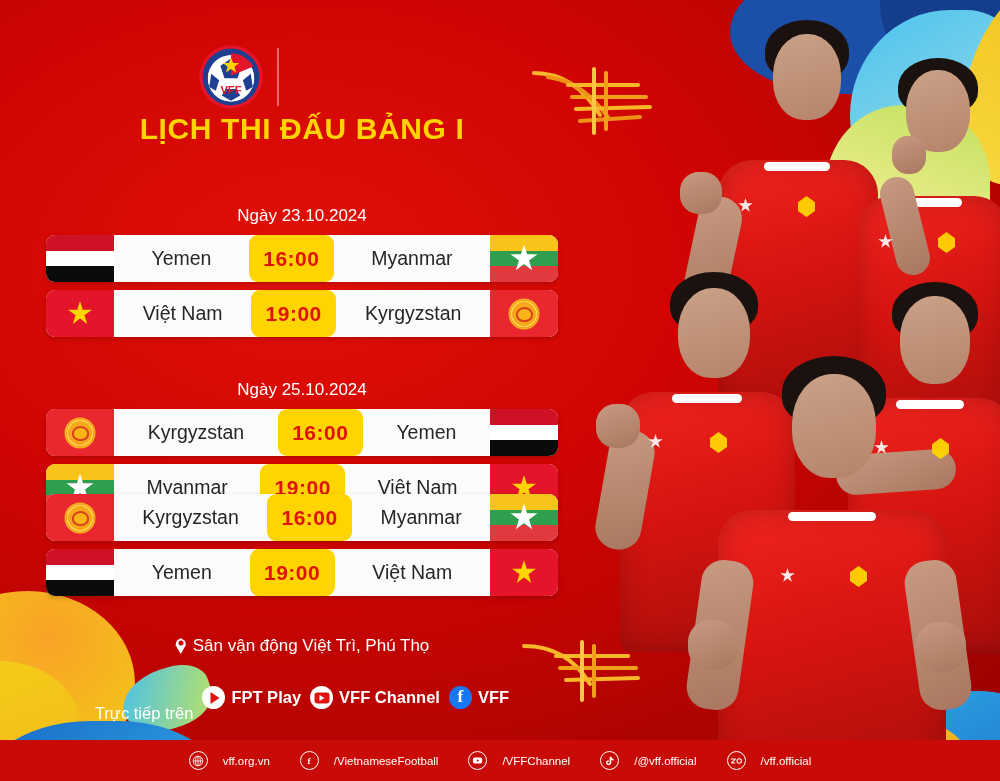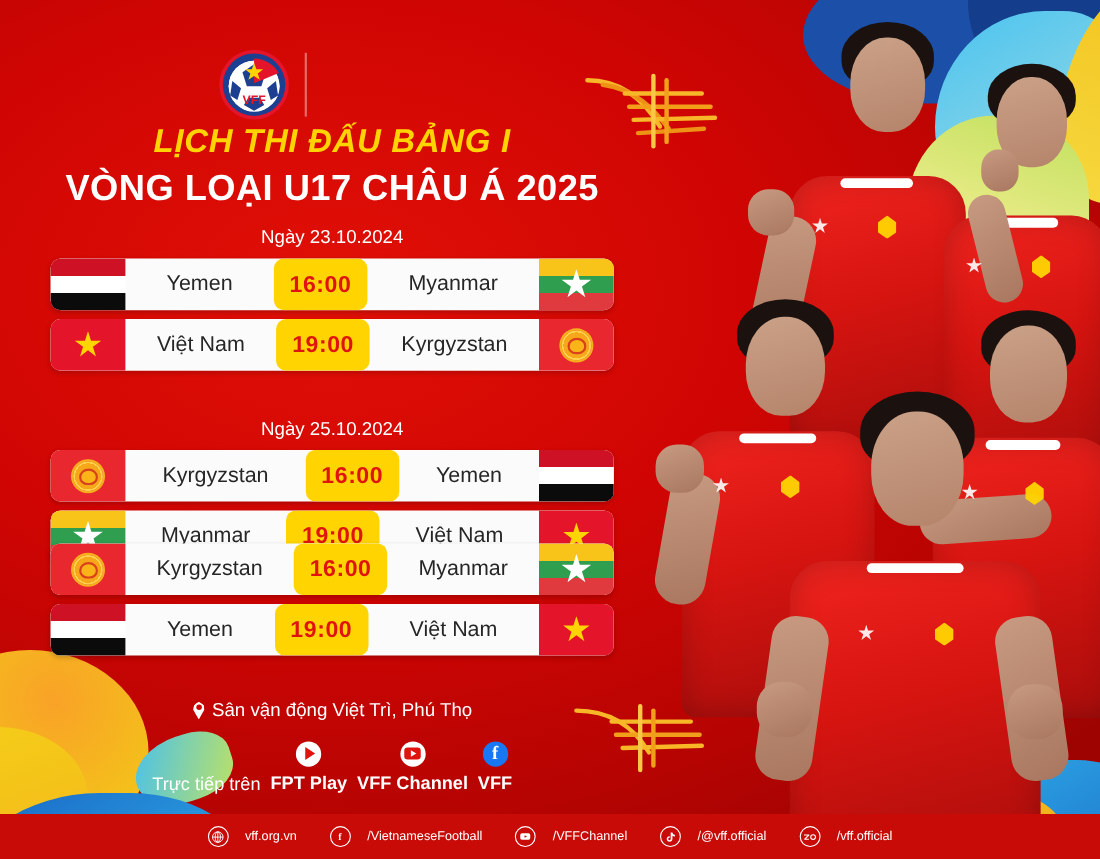--- a/index.html
+++ b/index.html
@@ -72,21 +72,21 @@
   .afc-logo { position: absolute; left: 292px; top: 18px; width: 120px; height: 78px; }
   .afc-text { position: absolute; left: 46px; top: 2px; color: #fff; font-weight: 800; letter-spacing: .4px; line-height: 1.02; }
   .afc-l1 { font-size: 15.5px; }
   .afc-l2 { font-size: 15.5px; }
   .afc-yr { font-size: 10px; letter-spacing: 0px; margin-top: 1px; }
   .qualifiers { position: absolute; left: 0px; top: 56px; color: #fff; font-size: 19px;
                 font-weight: 800; letter-spacing: 1.6px; }
 
   
   .title1 { position: absolute; left: 0; top: 112px; width: 604px; text-align: center;
-            color: #ffd400; font-size: 30px; font-weight: 800; letter-spacing: .6px; font-style: italic; }
+            color: #ffd400; font-size: 30px; font-weight: 800; letter-spacing: .6px; }
   .title2 { position: absolute; left: 0; top: 152px; width: 604px; text-align: center;
             color: #ffffff; font-size: 33px; font-weight: 800; letter-spacing: .4px; }
 
   
   .day-block { position: absolute; left: 0; width: 604px; }
   .d1 { top: 206px; } .d2 { top: 350px; margin-top: 30px; } .d3 { top: 494px; }
   .day-label { text-align: center; color: #fff; font-size: 17px; font-weight: 400; margin-bottom: 9px; }
 
   .match { position: relative; width: 512px; margin: 0 auto 8px auto; height: 47px;
            background: #fbfbfb; border-radius: 9px; display: flex; align-items: stretch;
@@ -121,21 +121,21 @@
            color: #fff; font-size: 17px; }
   .pin { display: inline-block; width: 12px; height: 16px; background: #fff; margin-right: 6px;
          vertical-align: -3px; border-radius: 50% 50% 50% 50% / 60% 60% 40% 40%;
          clip-path: polygon(50% 100%, 8% 45%, 12% 18%, 50% 0%, 88% 18%, 92% 45%); position: relative; }
   .pin::after { content:""; position:absolute; left:50%; top:33%; transform:translate(-50%,-50%);
          width:5px; height:5px; border-radius:50%; background:#d00503; }
 
   .bcast { position: absolute; left: 0; top: 672px; width: 604px;
            display: flex; align-items: center; justify-content: center; gap: 9px;
            color: #fff; font-size: 16.5px; }
-  .bc-item { display: flex; align-items: center; gap: 6px; font-weight: 700; flex-direction: column; }
+  .bc-item { display: flex; align-items: center; gap: 6px; font-weight: 700; }
   .ic-fpt { width: 23px; height: 23px; border-radius: 50%; background: #fff; position: relative; }
   .ic-fpt::after { content:""; position:absolute; left:54%; top:50%; transform:translate(-50%,-50%);
          border-left: 9px solid #e0140e; border-top: 6px solid transparent; border-bottom: 6px solid transparent; }
   .ic-yt { width: 23px; height: 23px; border-radius: 50%; background: #fff; position: relative; }
   .ic-yt::before { content:""; position:absolute; left:50%; top:50%; transform:translate(-50%,-50%);
          width: 15px; height: 11px; border-radius: 3px; background: #e0140e; }
   .ic-yt::after { content:""; position:absolute; left:53%; top:50%; transform:translate(-50%,-50%);
          border-left: 5px solid #fff; border-top: 3.5px solid transparent; border-bottom: 3.5px solid transparent; }
   .ic-fb { width: 23px; height: 23px; border-radius: 50%; background: #1877f2; position: relative;
            color:#fff; font-size: 17px; font-weight: 800; font-family: "Liberation Serif", serif; }
@@ -284,21 +284,20 @@
       <path d="M50 14 a40 40 0 0 1 34 20 l-34 14 z" fill="#e4142a"></path>
       <path d="M50 20 l3.2 8.6 9.3 .2 -7.4 5.7 2.7 8.8 -7.8-5.3 -7.8 5.3 2.7-8.8 -7.4-5.7 9.3-.2z" fill="#ffd400"></path>
       <text x="50" y="76" font-family="Liberation Sans, sans-serif" font-size="17" font-weight="bold" fill="#e4142a" text-anchor="middle">VFF</text>
     </svg>
 
     <div class="divider"></div>
 
   </div>
 
   <div class="title1">LỊCH THI ĐẤU BẢNG I</div>
-  <div class="title2">VÒNG LOẠI U17 CHÂU Á 2025</div>
 
   <div class="day-block d1">
     <div class="day-label">Ngày 23.10.2024</div>
 
     <div class="match">
       <div class="flag f-ye"></div>
       <div class="mname">Yemen</div>
       <div class="time">16:00</div>
       <div class="mname">Myanmar</div>
       <div class="flag f-mm">

